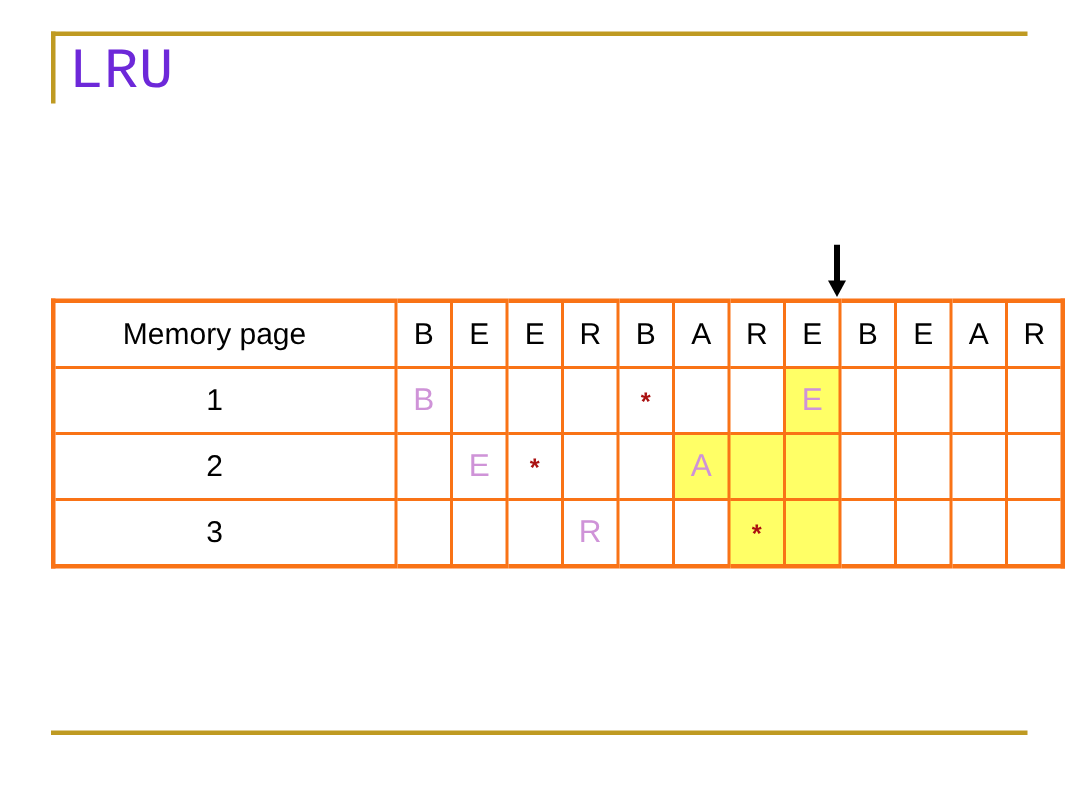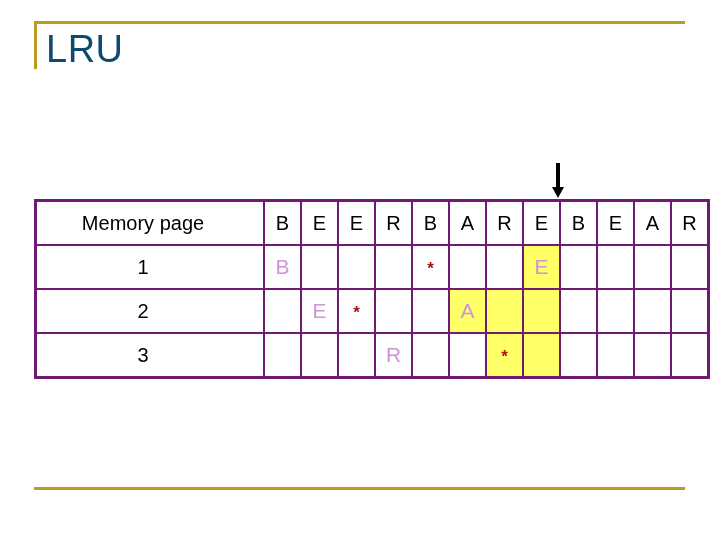--- a/index.html
+++ b/index.html
@@ -38,24 +38,24 @@
     top: 487px;
     width: 651px;
     height: 3px;
     background: #bf9a22;
   }
 
   #page-title {
     position: absolute;
     left: 46px;
     top: 27px;
-    font-family: Liberation Sans, sans-serif;
+    font-family: Liberation Mono, monospace;
     font-size: 38px;
     line-height: 44px;
-    color: #0c4a6e;
+    color: #6d28d9;
     letter-spacing: 0.5px;
     white-space: nowrap;
   }
 
   
   #arrow-pointer {
     position: absolute;
     left: 551px;
     top: 163px;
     width: 14px;
@@ -65,21 +65,21 @@
   
   #memory-table {
     position: absolute;
     left: 34px;
     top: 199px;
     border-collapse: collapse;
     table-layout: fixed;
     background: #ffffff;
   }
   #memory-table td {
-    border: 2px solid #701a75;
+    border: 2px solid #f97316;
     height: 42px;
     padding: 0;
     text-align: center;
     vertical-align: middle;
     font-size: 20px;
     color: #000000;
     font-family: "Liberation Sans", sans-serif;
   }
   #memory-table .label-col {
     width: 212px;

